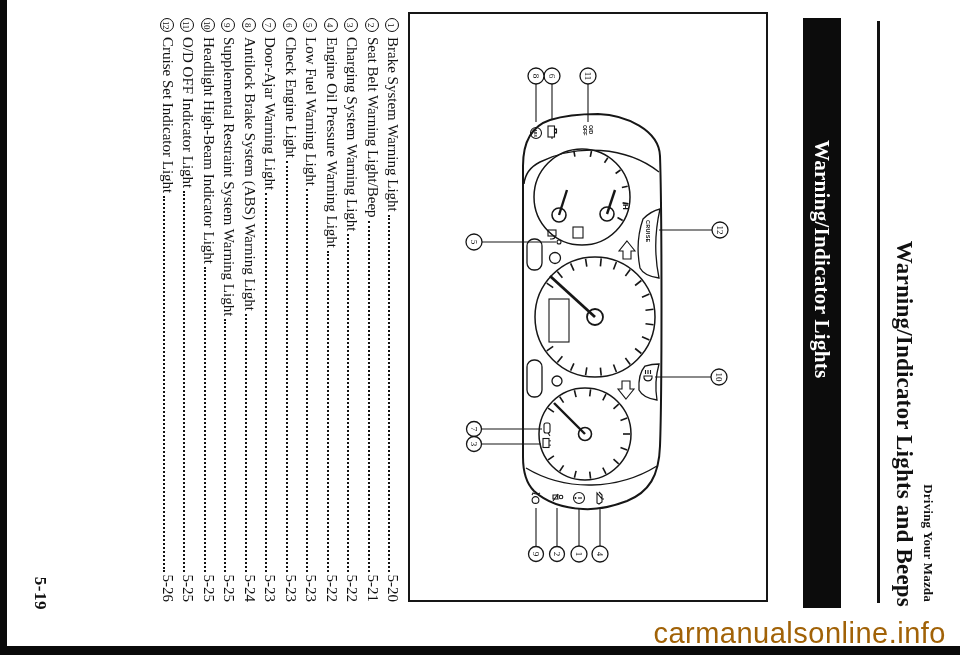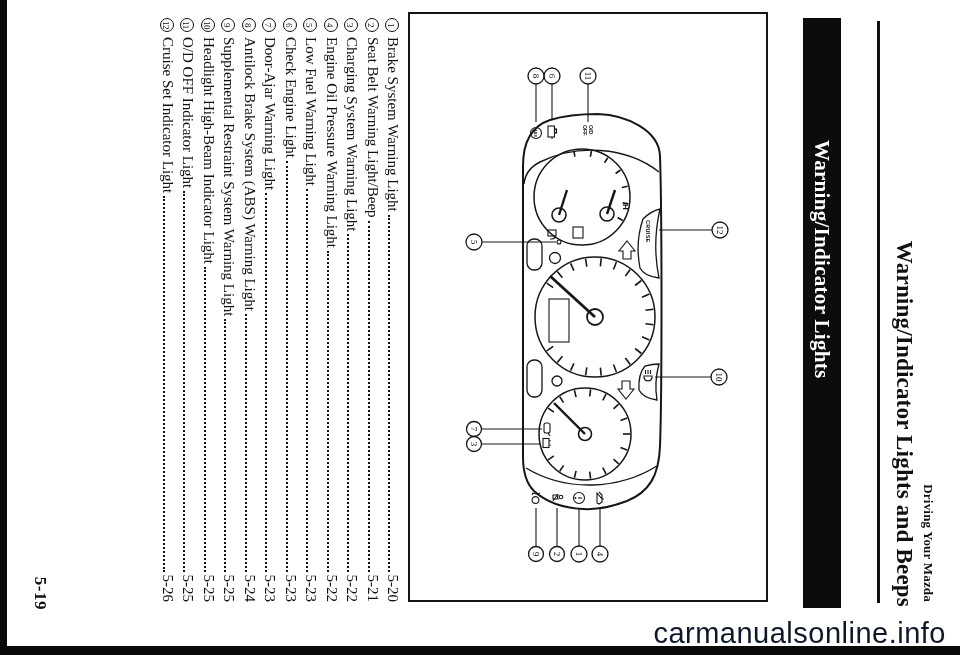--- a/index.html
+++ b/index.html
@@ -23,21 +23,21 @@
     font-size:9px;line-height:14px;text-align:center;letter-spacing:-.4px;margin:0 5px 1px 0;
     box-sizing:border-box;font-family:"Liberation Serif",serif;}
   .toc-label{flex:0 0 auto;white-space:nowrap;}
   .toc-dots{flex:1 1 auto;border-bottom:2px dotted #111;margin:0 3px 4px 3px;min-width:8px;}
   .toc-page{flex:0 0 auto;white-space:nowrap;}
   .folio{top:910px;right:45px;font-size:17px;font-weight:bold;letter-spacing:.5px;}
   
   .scan-left{left:0;top:0;width:7px;height:655px;background:#0a0a0a;}
   .scan-bottom{left:0;top:646px;width:960px;height:9px;background:#0a0a0a;}
   .watermark{top:617px;right:14px;font-family:"Liberation Sans",sans-serif;
-    font-size:29px;color:#0f172a;letter-spacing:.5px;}
+    font-size:29px;color:#a16207;letter-spacing:.5px;}
   
   .ln{stroke:#161616;fill:none;}
   .callout circle{fill:#fff;stroke:#161616;stroke-width:1.3px;}
   .callout text{fill:#111;font-family:"Liberation Serif",serif;font-size:9px;text-anchor:middle;}
   .tks line{stroke:#161616;stroke-width:1.6px;}
   .icon{stroke:#161616;fill:none;stroke-width:1.1px;}
   .tinytxt{fill:#111;font-family:"Liberation Sans",sans-serif;font-weight:bold;}
 </style>
 </head>
 <body>

